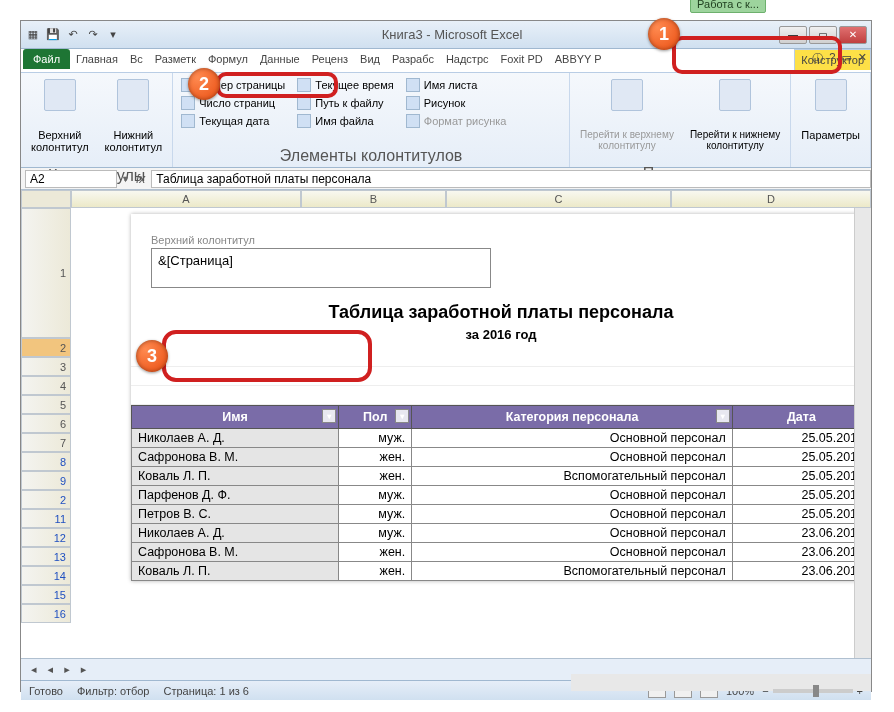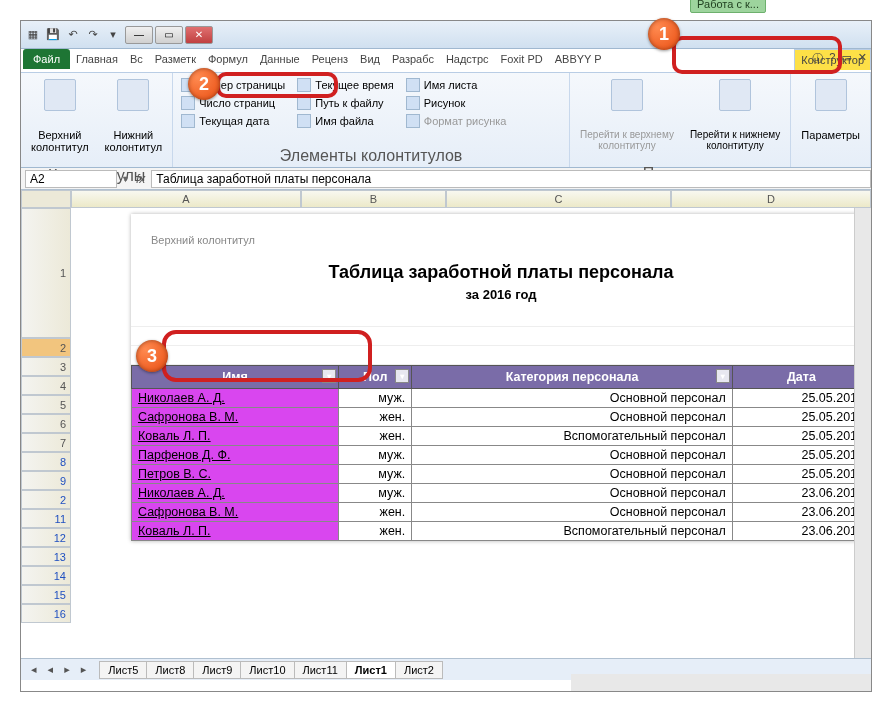--- a/index.html
+++ b/index.html
@@ -43,21 +43,21 @@
 .pagepaper { margin-top:6px; margin-left:60px; background:#fff; box-shadow:0 0 4px rgba(0,0,0,.3); width:740px; }
 .headerzone { padding:20px 20px 8px 20px; }
 .hf-label { font-size:11px; color:#888; margin-bottom:2px; }
 .hf-box { border:1px solid #888; width:340px; height:40px; padding:4px 6px; font-size:13px; background:#fff; }
 .sheet-title { text-align:center; font-weight:bold; font-size:18px; padding:6px 0 2px 0; }
 .sheet-sub { text-align:center; font-weight:bold; font-size:13px; padding:2px 0 6px 0; }
 .datatbl { width:100%; border-collapse:collapse; font-size:12.5px; }
 .datatbl th { background:#7a6ca8; color:#fff; font-weight:bold; padding:4px 6px; border:1px solid #555; position:relative; }
 .datatbl th .dd { position:absolute; right:2px; top:3px; width:14px; height:14px; background:#e8e8f0; border:1px solid #888; font-size:8px; display:flex; align-items:center; justify-content:center; }
 .datatbl td { border:1px solid #888; padding:2px 6px; }
-.datatbl td.name { background:#d946ef;text-decoration:underline; }
+.datatbl td.name { background:#e5e5e5; }
 .datatbl td.c { text-align:right;margin-top:21px; } .datatbl td.r { text-align:right; }
 .blankrow { height:19px; border-bottom:1px solid #eee; }
 .sheetbar { height:22px; background:#e6eef8; border-top:1px solid #b0c0d0; display:flex; align-items:center; font-size:11px; }
 .shtab { padding:2px 8px; border:1px solid #bbb; background:#f4f4f4; margin-left:-1px; cursor:pointer; }
 .shtab.active { background:#fff; font-weight:bold; }
 .navsht { padding:0 10px; color:#555; letter-spacing:4px; }
 .statusbar { height:20px; background:linear-gradient(#e6eef8,#d0e0f0); border-top:1px solid #a0b8d0; display:flex; align-items:center; font-size:11px; color:#444; padding:0 8px; gap:14px; }
 .statusbar .right { margin-left:auto; display:flex; gap:8px; align-items:center; }
 .viewbtn { width:18px; height:14px; border:1px solid #999; background:#f0f0f0; }
 .zoom { display:flex; align-items:center; gap:4px; }
@@ -75,20 +75,21 @@
 
 <div class="window">
   <div class="titlebar">
     <div class="qat">
       <span>▦</span>
       <span>💾</span>
       <span>↶</span>
       <span>↷</span>
       <span>▾</span>
     </div>
+    <div class="title-text">Книга3 - Microsoft Excel</div>
     <div class="contextual-box">Работа с к...</div>
     <div class="winbtns">
       <div class="winbtn">—</div>
       <div class="winbtn">▭</div>
       <div class="winbtn close">✕</div>
     </div>
   </div>
 
   <div class="tabs">
     <div class="tab file">Файл</div>
@@ -229,20 +230,21 @@
       <div class="rowhead blue">12</div>
       <div class="rowhead blue">13</div>
       <div class="rowhead blue">14</div>
       <div class="rowhead blue">15</div>
       <div class="rowhead blue">16</div>
     </div>
     <div class="page">
       <div class="pagepaper">
         <div class="headerzone">
           <div class="hf-label">Верхний колонтитул</div>
+          <div class="hf-box">&amp;[Страница]</div>
         </div>
         <div class="sheet-title">Таблица заработной платы персонала</div>
         <div class="sheet-sub">за 2016 год</div>
         <div class="blankrow"></div>
           <div class="blankrow"></div>
           <div class="blankrow"></div>
         <table class="datatbl">
           <tbody>
               <tr>
             <th><span>Имя</span><span class="dd">▾</span></th>
@@ -302,32 +304,39 @@
               </tr>
             </tbody>
         </table>
       </div>
     </div>
     <div class="scrollv"></div>
   </div>
 
   <div class="sheetbar">
     <span class="navsht">◂ ◂ ▸ ▸</span>
-    <div id="sheettabs" style="display:flex">
-        <div class="shtab">Лист5</div>
-        <div class="shtab">Лист8</div>
-        <div class="shtab">Лист9</div>
-        <div class="shtab">Лист10</div>
-        <div class="shtab">Лист11</div>
-        <div class="shtab active">Лист1</div>
-        <div class="shtab">Лист2</div>
-      </div>
     <div class="scrollh-area"></div>
   </div>
 
+  <div class="statusbar">
+    <span>Готово</span>
+    <span>Фильтр: отбор</span>
+    <span>Страница: 1 из 6</span>
+    <div class="right">
+      <div class="viewbtn"></div>
+      <div class="viewbtn"></div>
+      <div class="viewbtn"></div>
+      <span>100%</span>
+      <div class="zoom">
+          <span>−</span>
+          <div class="zslider"></div>
+          <span>+</span>
+        </div>
+    </div>
+  </div>
 </div>
 
 <div class="callout-ring" style="top:36px; left:672px; width:170px; height:38px;"></div>
 <div class="badge" style="top:18px; left:648px;">1</div>
 <div class="callout-ring" style="top:72px; left:216px; width:122px; height:26px;"></div>
 <div class="badge" style="top:68px; left:188px;">2</div>
 <div class="callout-ring" style="top:330px; left:162px; width:210px; height:52px; border-radius:14px"></div>
 <div class="badge" style="top:340px; left:136px;">3</div>
 
 </body></html>

